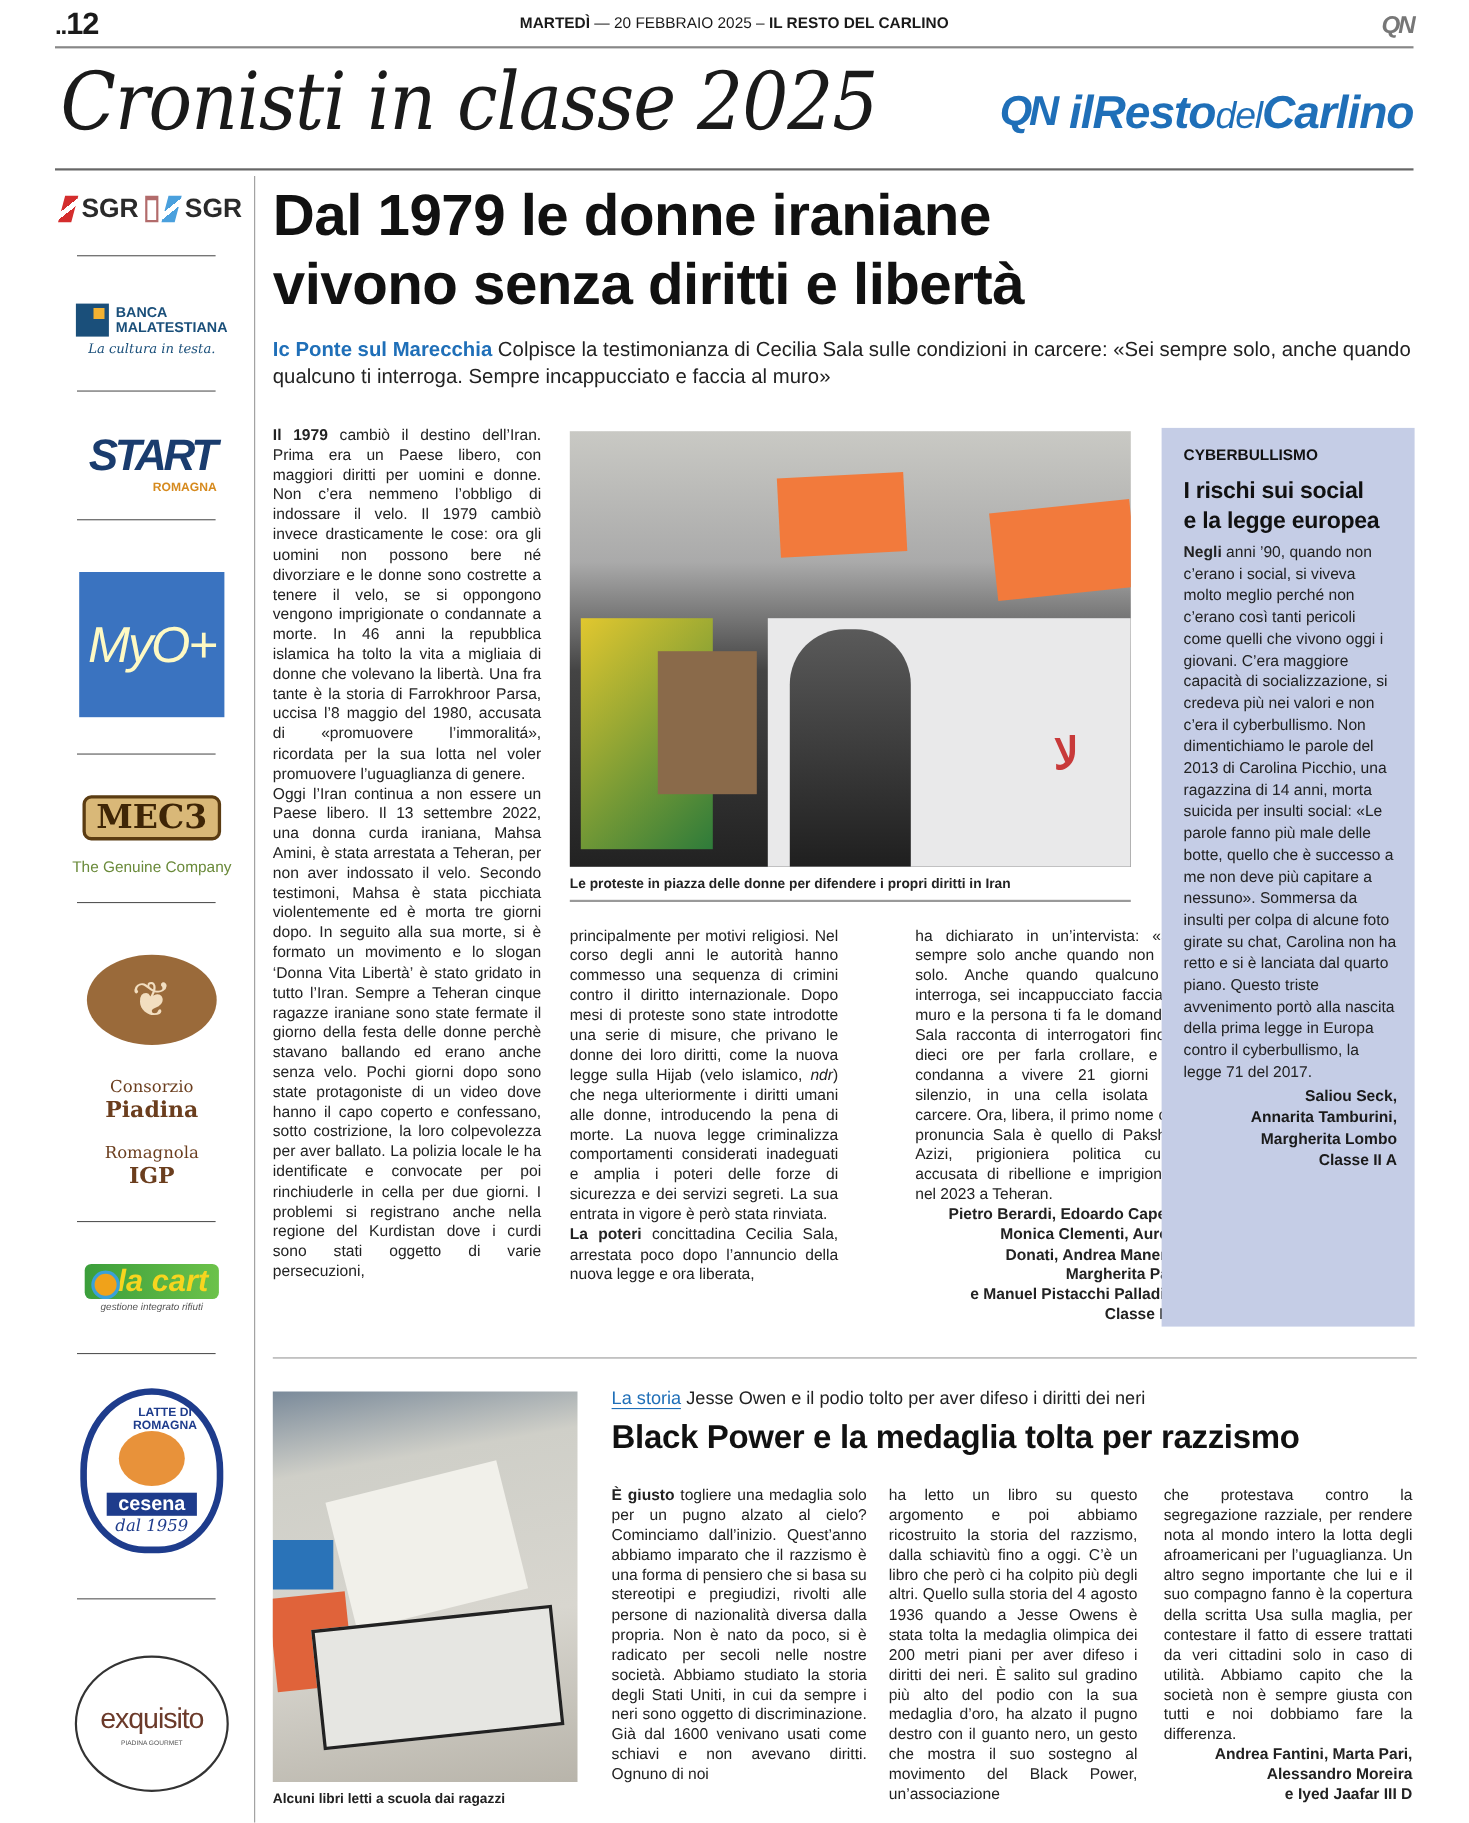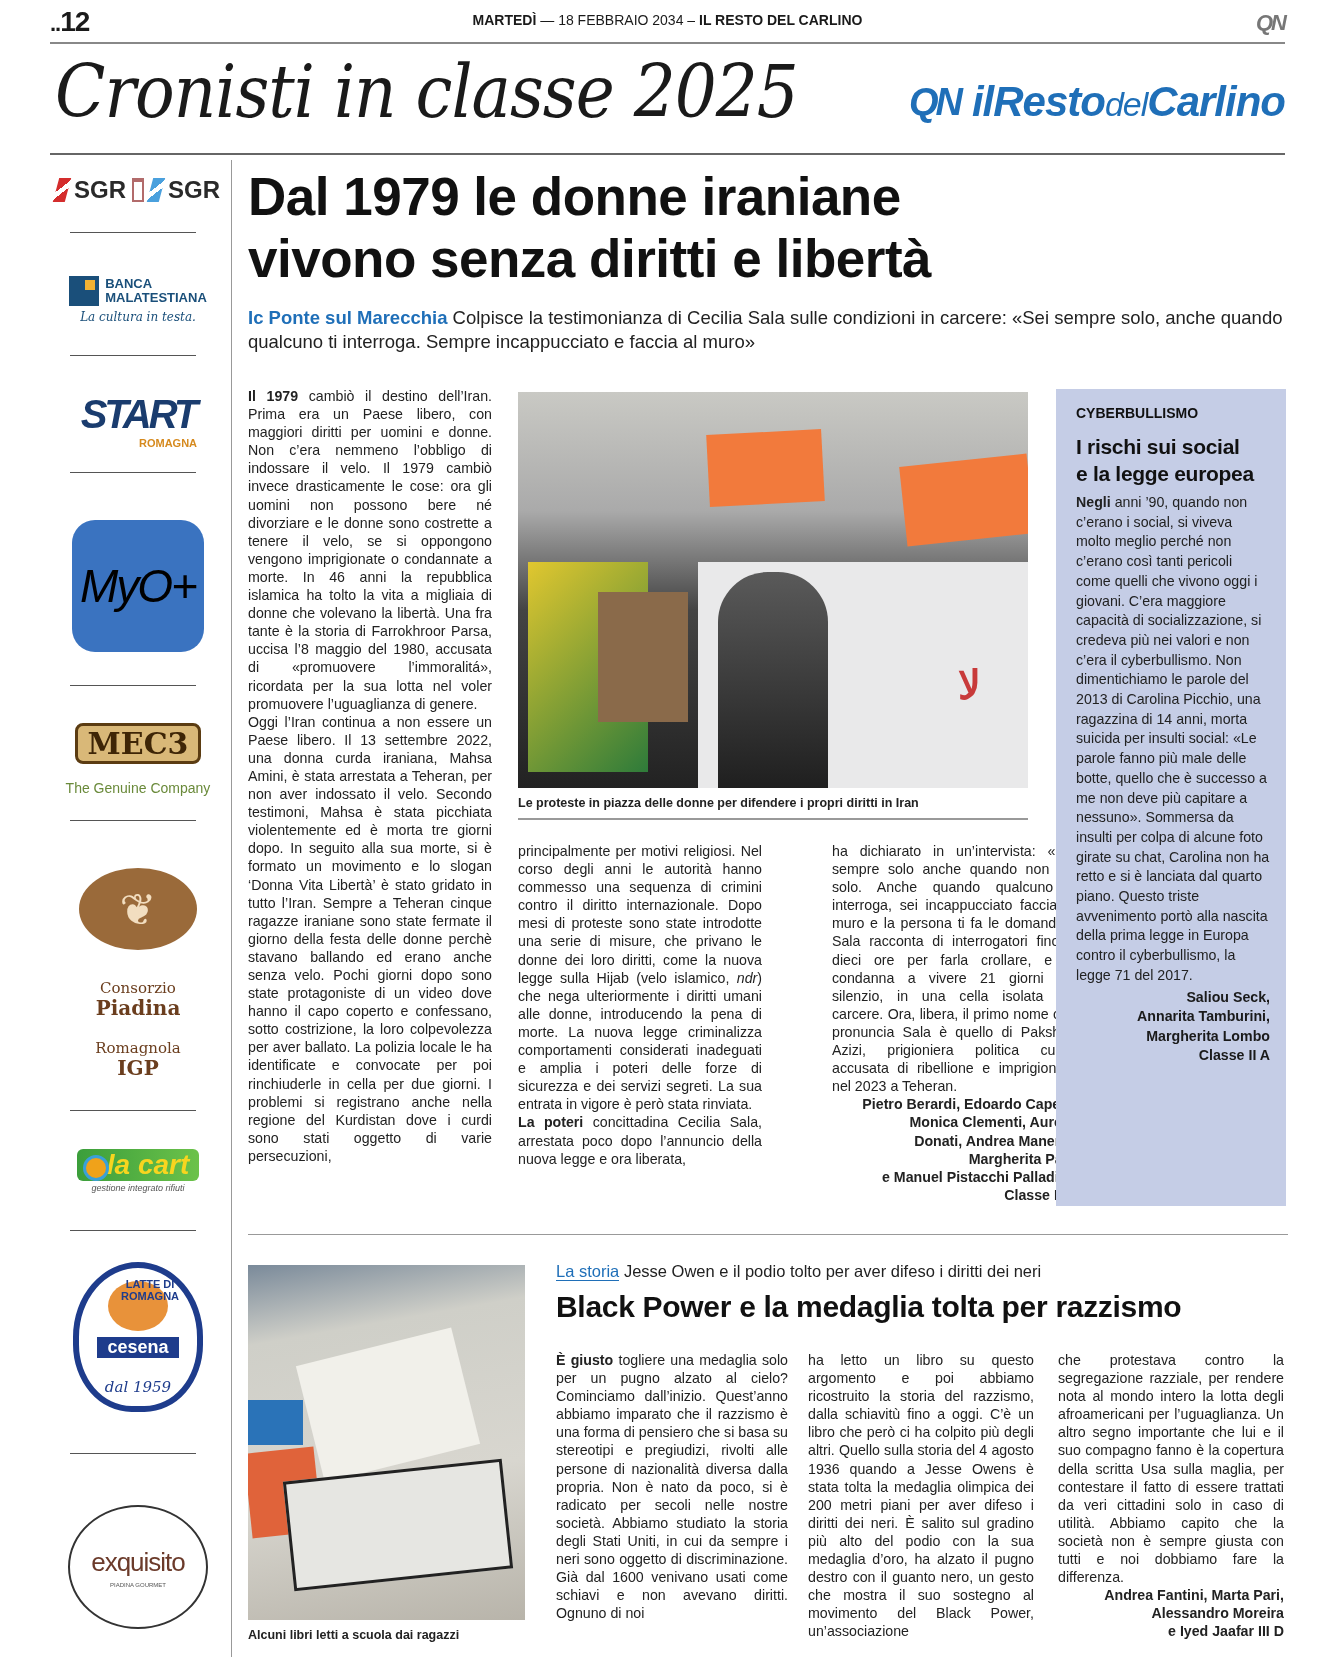--- a/index.html
+++ b/index.html
@@ -33,35 +33,35 @@
   .sgr .flame-red { width: 12px; height: 24px; background: linear-gradient(135deg, #d42d2d 40%, transparent 40%, transparent 60%, #d42d2d 60%); transform: skewX(-15deg); }
   .sgr .flame-blue { width: 12px; height: 24px; background: linear-gradient(135deg, #4aa0dd 40%, transparent 40%, transparent 60%, #4aa0dd 60%); transform: skewX(-15deg); }
   .sgr .pillar { width: 12px; height: 24px; border: 2px solid #b26b6b; border-top-width: 4px; }
   .banca { display: flex; align-items: center; gap: 6px; }
   .banca .sq { width: 30px; height: 30px; background: #1a4f7a; position: relative; }
   .banca .sq::after { content: ""; position: absolute; right: 4px; top: 4px; width: 10px; height: 10px; background: #f2b233; }
   .banca .name { font-size: 13px; font-weight: bold; color: #1a4f7a; text-align: left; line-height: 14px; }
   .banca-motto { font-family: "DejaVu Serif", serif; font-style: italic; font-size: 12px; color: #1a4f7a; margin-top: 4px; }
   .start { font-weight: bold; font-style: italic; font-size: 40px; color: #1a3c6e; letter-spacing: -3px; position: relative; }
   .start-sub { font-size: 11px; font-weight: bold; color: #d68a1e; margin-left: 60px; }
-  .myo { width: 132px; height: 132px; background: #3a73c0; color: #000000; font-style: italic; font-size: 46px; display: flex; align-items: center; justify-content: center; letter-spacing: -2px; border-radius: 23px; }
+  .myo { width: 132px; height: 132px; background: #3a73c0; color: #fef9c3; font-style: italic; font-size: 46px; display: flex; align-items: center; justify-content: center; letter-spacing: -2px; }
   .mec { border: 3px solid #5b3c12; border-radius: 8px; background: #d9b878; padding: 0 10px; font-family: "DejaVu Serif", serif; font-weight: bold; font-size: 30px; color: #3e2506; }
   .mec-sub { font-size: 14px; color: #6a8a3a; margin-top: 16px; }
   .piadina-circle { width: 118px; height: 118px; border-radius: 50%; background: #9a6a3a; display: flex; align-items: center; justify-content: center; color: #f2dec0; font-size: 44px; }
   .piadina-text { font-family: "DejaVu Serif", serif; color: #6b3e1e; line-height: 20px; margin-top: 8px; }
   .piadina-text .big { font-size: 20px; font-weight: bold; }
   .piadina-text .sm { font-size: 15px; margin-top: 20px; }
   .lacart { background: linear-gradient(90deg, #3b9e3b, #6cc24a); color: #f7d51f; font-weight: bold; font-style: italic; font-size: 28px; padding: 0 10px 0 30px; border-radius: 6px; position: relative; }
   .lacart::before { content: ""; position: absolute; left: 6px; top: 6px; width: 20px; height: 20px; border-radius: 50%; background: #f0a21a; border: 3px solid #3aa0d8; }
   .lacart-sub { font-size: 9px; font-style: italic; color: #555; margin-top: 2px; }
   .latte { width: 130px; height: 150px; border: 6px solid #1e3c8c; border-radius: 50% 50% 45% 45%; display: flex; flex-direction: column; align-items: center; justify-content: flex-end; padding-bottom: 10px; position: relative; }
   .latte .arc { position: absolute; top: 10px; font-size: 11px; font-weight: bold; color: #1e3c8c; padding-left: 24px; }
   .latte .face { width: 60px; height: 50px; border-radius: 50%; background: #e8923a; margin-bottom: 6px; }
   .latte .ribbon { background: #1e3c8c; color: #fff; font-weight: bold; font-size: 18px; padding: 0 10px; }
-  .latte .since { font-family: "DejaVu Serif", serif; font-style: italic; font-size: 15px; color: #1e3c8c; margin-top: 20px; }
+  .latte .since { font-family: "DejaVu Serif", serif; font-style: italic; font-size: 15px; color: #1e3c8c; margin-top: 0; }
   .exq { width: 140px; height: 124px; border: 2px solid #333; border-radius: 50%; display: flex; flex-direction: column; align-items: center; justify-content: center; }
   .exq .word { font-size: 26px; color: #6b3a2a; letter-spacing: -1px; }
   .exq .sub { font-size: 6px; color: #555; margin-top: 4px; }
 
   
   .headline { position: absolute; left: 248px; top: 166px; width: 1040px; font-family: "Liberation Sans", sans-serif; font-weight: bold; font-size: 53px; line-height: 62px; letter-spacing: -0.5px; color: #111; }
   .kicker { position: absolute; left: 248px; top: 306px; width: 1040px; font-size: 18.5px; line-height: 24px; color: #222; }
   .kicker .tag { color: #1f6fb8; font-weight: bold; }
 
   
@@ -109,21 +109,21 @@
   .col4 { left: 556px; top: 1351px; width: 232px; }
   .col5 { left: 808px; top: 1351px; width: 226px; }
   .col6 { left: 1058px; top: 1351px; width: 226px; }
 </style>
 </head>
 <body>
 
 <div class="runhead">
   <div class="pagenum"><span class="dots">..</span><span>12</span></div>
   <div class="dateline">
-    <b>MARTEDÌ</b><span> — </span><span>18 FEBBRAIO 2034</span><span> – </span><b>IL RESTO DEL CARLINO</b>
+    <b>MARTEDÌ</b><span> — </span><span>20 FEBBRAIO 2025</span><span> – </span><b>IL RESTO DEL CARLINO</b>
   </div>
   <div class="qn-small">QN</div>
 </div>
 <div class="rule-top"></div>
 
 <div class="banner">
   <div class="banner-title">Cronisti in classe 2025</div>
   <div class="banner-logo">
     <span class="qn-blue">QN</span>
     <span class="resto"><span>il</span><span>Resto</span><span class="del">del</span><span>Carlino</span></span>

